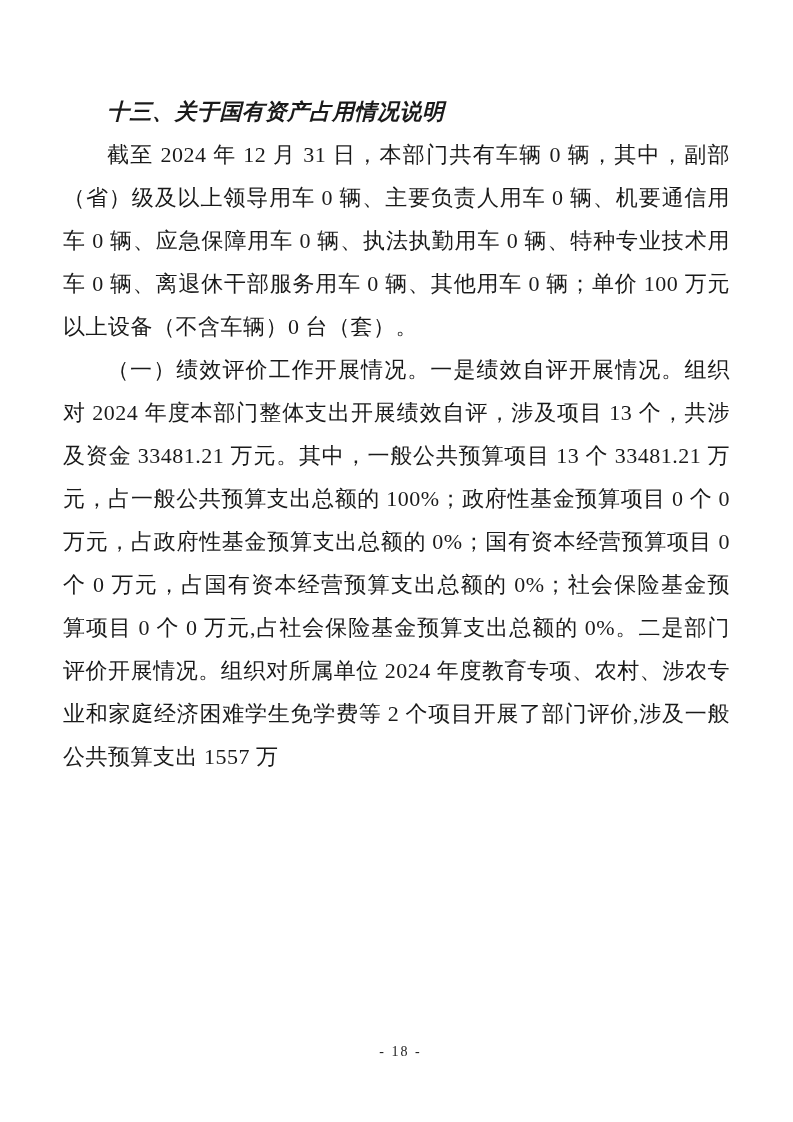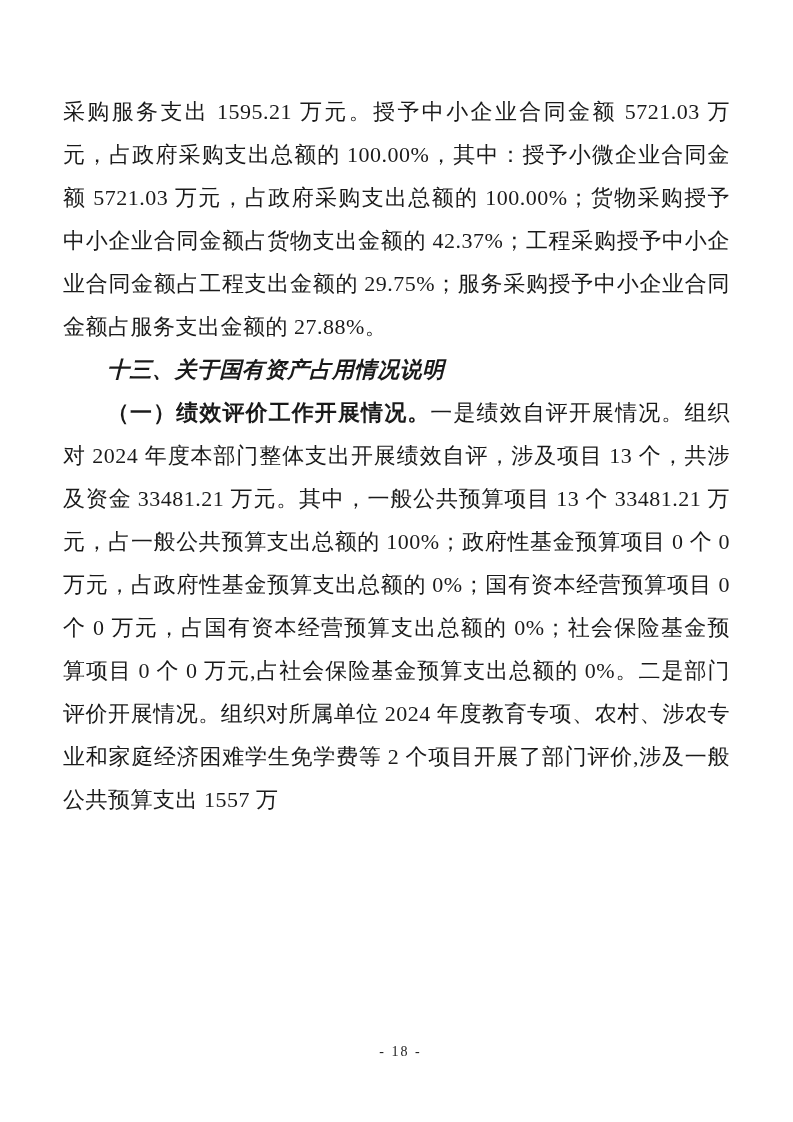--- a/index.html
+++ b/index.html
@@ -38,42 +38,42 @@
     margin: 0;
     font-size: 22px;
     line-height: 43px;
     font-weight: bold;
     text-indent: 44px;
     letter-spacing: 0.5px;
     text-align: left;
     font-style: italic;
   }
   .lead-bold {
-    font-weight: bold;
+    font-weight: normal;
   }
   .page-footer {
     position: absolute;
     left: 8px;
     right: 0;
     bottom: 62px;
     text-align: center;
     font-size: 14px;
     line-height: 16px;
     letter-spacing: 2px;
     color: #1a1a1a;
   }
 </style>
 </head>
 <body>
 
 <div class="page">
 
-  <p class="body-text">采购服务支出 1595.21 万元。授予中小企业合同金额 5721.03 万元，占政府采购支出总额的 100.00%，其中：授予小微企业合同金额 5721.03 万元，占政府采购支出总额的 100.00%；货物采购授予中小企业合同金额占货物支出金额的 42.37%；工程采购授予中小企业合同金额占工程支出金额的 29.75%；服务采购授予中小企业合同金额占服务支出金额的 27.88%。</p>
 
   <h2 class="doc-heading">十三、关于国有资产占用情况说明</h2>
 
+  <p class="body-text indent">截至 2024 年 12 月 31 日，本部门共有车辆 0 辆，其中，副部（省）级及以上领导用车 0 辆、主要负责人用车 0 辆、机要通信用车 0 辆、应急保障用车 0 辆、执法执勤用车 0 辆、特种专业技术用车 0 辆、离退休干部服务用车 0 辆、其他用车 0 辆；单价 100 万元以上设备（不含车辆）0 台（套）。</p>
 
 
   <p class="body-text indent"><span class="lead-bold">（一）绩效评价工作开展情况。</span><span>一是绩效自评开展情况。组织对 2024 年度本部门整体支出开展绩效自评，涉及项目 13 个，共涉及资金 33481.21 万元。其中，一般公共预算项目 13 个 33481.21 万元，占一般公共预算支出总额的 100%；政府性基金预算项目 0 个 0 万元，占政府性基金预算支出总额的 0%；国有资本经营预算项目 0 个 0 万元，占国有资本经营预算支出总额的 0%；社会保险基金预算项目 0 个 0 万元,占社会保险基金预算支出总额的 0%。二是部门评价开展情况。组织对所属单位 2024 年度教育专项、农村、涉农专业和家庭经济困难学生免学费等 2 个项目开展了部门评价,涉及一般公共预算支出 1557 万</span></p>
 
   <div class="page-footer">- 18 -</div>
 
 </div>
 
 </body></html>

